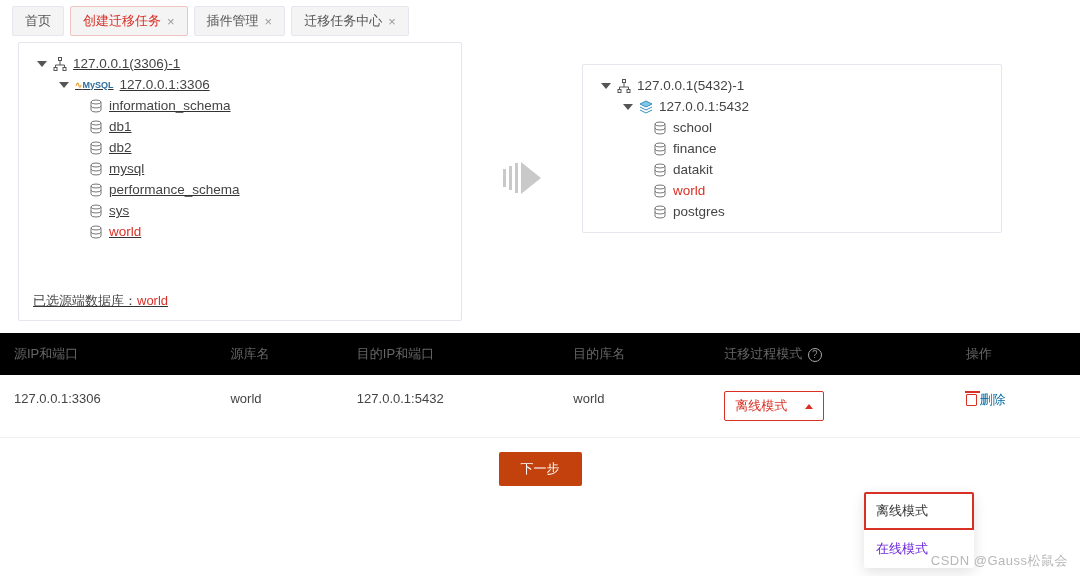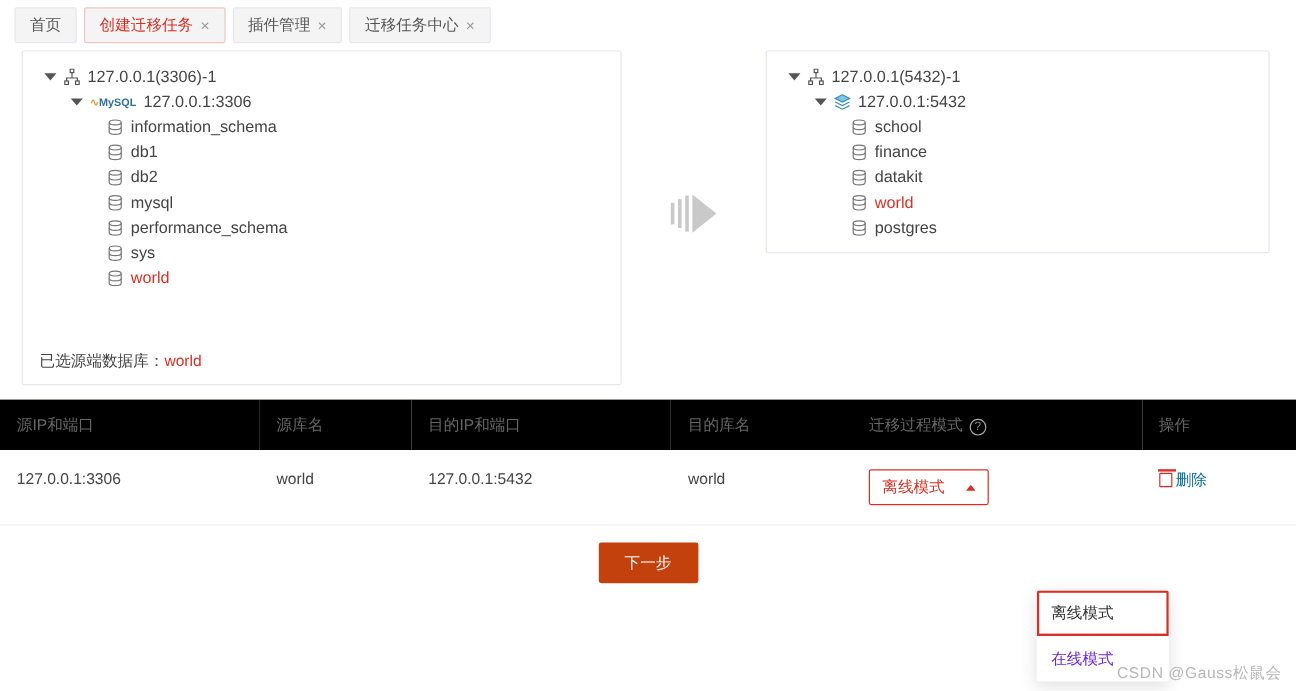--- a/index.html
+++ b/index.html
@@ -3,22 +3,22 @@
 <meta charset="utf-8">
 <style>
   * { box-sizing: border-box; margin: 0; padding: 0; }
   body { font-family: "Microsoft YaHei", Arial, sans-serif; font-size: 13px; color: #333; background: #fff; width: 1080px; height: 576px; overflow: hidden; position: relative; }
   .tabs { display: flex; gap: 6px; padding: 6px 12px; }
   .tab { display: inline-flex; align-items: center; gap: 6px; padding: 5px 12px; background: #f4f4f5; border: 1px solid #e4e7ed; border-radius: 2px; cursor: pointer; color: #555; font-size: 13px; }
   .tab.active { color: #d93025; border-color: #f0c5c0; }
   .tab .close { font-size: 13px; color: #999; cursor: pointer; }
   .trees { display: flex; padding: 0 18px; gap: 0; align-items: flex-start; }
   .tree-card { border: 1px solid #e4e7ed; border-radius: 2px; padding: 10px 14px 10px 14px; position: relative; }
-  .left-card { width: 500px; }
-  .right-card { width: 420px; }
+  .left-card { width: 444px; text-decoration: underline; }
+  .right-card { width: 420px; margin-top: 22px; }
   .arrow-gap { width: 120px; display: flex; align-items: center; justify-content: center; padding-top: 120px; }
   .tree-node { display: flex; align-items: center; gap: 6px; padding: 3px 0; color: #444; font-size: 13.5px; }
   .caret { width: 0; height: 0; border-left: 5px solid transparent; border-right: 5px solid transparent; border-top: 6px solid #555; display: inline-block; }
   .indent0 { padding-left: 4px; }
   .indent1 { padding-left: 26px; }
   .indent2 { padding-left: 56px; }
   .db-icon svg, .stack-icon svg, .net-icon svg { display: block; }
   .highlight { color: #d93025; }
   .footer-label { margin-top: 40px; padding-top: 10px; font-size: 13px; color: #444; }
   .footer-label .sel { color: #d93025; }

